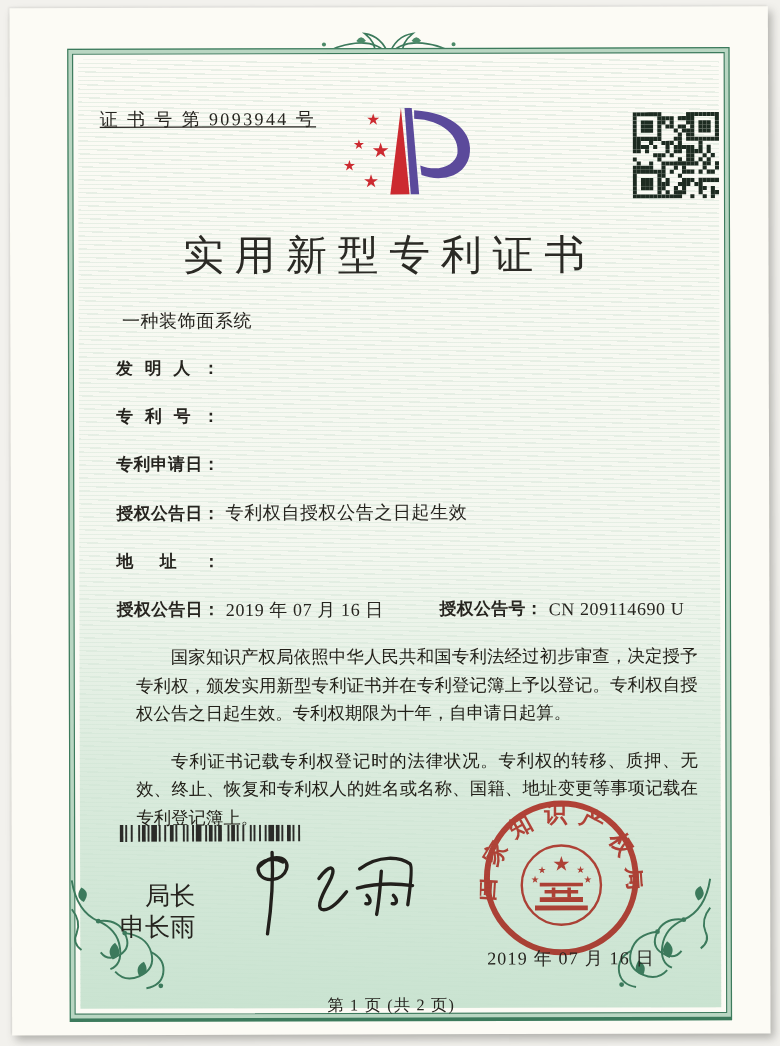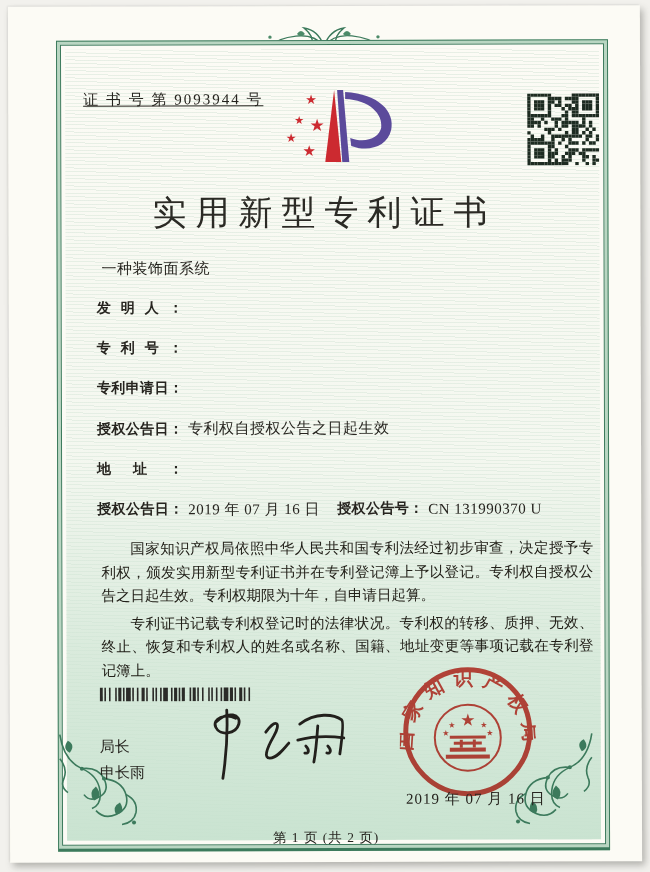--- a/index.html
+++ b/index.html
@@ -34,25 +34,25 @@
   }
   .abs{position:absolute;}
   .certno{left:75px;top:84px;font-size:15px;letter-spacing:2px;text-decoration:underline;}
   .title{left:0;right:0;top:184px;text-align:center;font-size:34px;letter-spacing:9px;color:#2b2a25;}
   .content{left:88px;top:252px;width:500px;}
   .frow{display:flex;align-items:baseline;line-height:20px;margin-bottom:20px;font-size:15px;}
   .flabel{display:inline-block;width:86px;text-align:justify;text-align-last:justify;font-weight:600;font-size:14px;flex:none;}
   .fvalue{margin-left:5px;letter-spacing:.5px;}
   .grantrow{display:flex;font-size:15px;line-height:20px;margin-bottom:18px;}
   .grant-left{display:flex;width:240px;flex:none;align-items:center;}
-  .grant-right{display:flex;align-items:flex-end;}
+  .grant-right{display:flex;align-items:flex-end;margin-left:29px;}
   .paras{font-size:14.5px;line-height:23.5px;text-align:justify;color:#222019;}
-  .paras p{margin:4px;text-indent:2em;}
+  .paras p{margin:16px;text-indent:2em;}
   .barcode-wrap{left:90px;top:681px;width:168px;height:14px;}
-  .comm{left:90px;top:727px;font-size:15px;line-height:26px;}
+  .comm{left:90px;top:727px;font-size:21px;line-height:26px;text-align:right;}
   .sig{left:182px;top:698px;}
   .seal{left:390px;top:658px;width:136px;height:136px;opacity:.93;mix-blend-mode:multiply;}
   .sealdate{left:396px;top:784px;font-size:15px;letter-spacing:1px;}
   .footer{left:0;right:0;top:823px;text-align:center;font-size:13.5px;letter-spacing:1px;}
   .ornament-top{left:0;right:0;top:18px;text-align:center;}
   .corner-br{right:46px;bottom:28px;}
   .corner-bl{left:46px;bottom:28px;transform:scaleX(-1);}
   .logo{left:263px;top:80px;}
   .qr{left:519px;top:88px;width:72px;height:72px;}
 </style>
@@ -416,21 +416,21 @@
     <div class="frow">
       <span class="flabel">地址：</span>
     </div>
     <div class="grantrow">
       <span class="grant-left">
         <span class="flabel">授权公告日：</span>
         <span class="fvalue">2019 年 07 月 16 日</span>
       </span>
       <span class="grant-right">
         <span class="flabel">授权公告号：</span>
-        <span class="fvalue">CN 131990370 U</span>
+        <span class="fvalue">CN 209114690 U</span>
       </span>
     </div>
     <div class="paras">
       <p>国家知识产权局依照中华人民共和国专利法经过初步审查，决定授予专利权，颁发实用新型专利证书并在专利登记簿上予以登记。专利权自授权公告之日起生效。专利权期限为十年，自申请日起算。</p>
       <p>专利证书记载专利权登记时的法律状况。专利权的转移、质押、无效、终止、恢复和专利权人的姓名或名称、国籍、地址变更等事项记载在专利登记簿上。</p>
     </div>
   </div>
 
   <div class="abs barcode-wrap">
     <svg id="bcsvg" width="168" height="14" viewBox="0 0 168 14">

